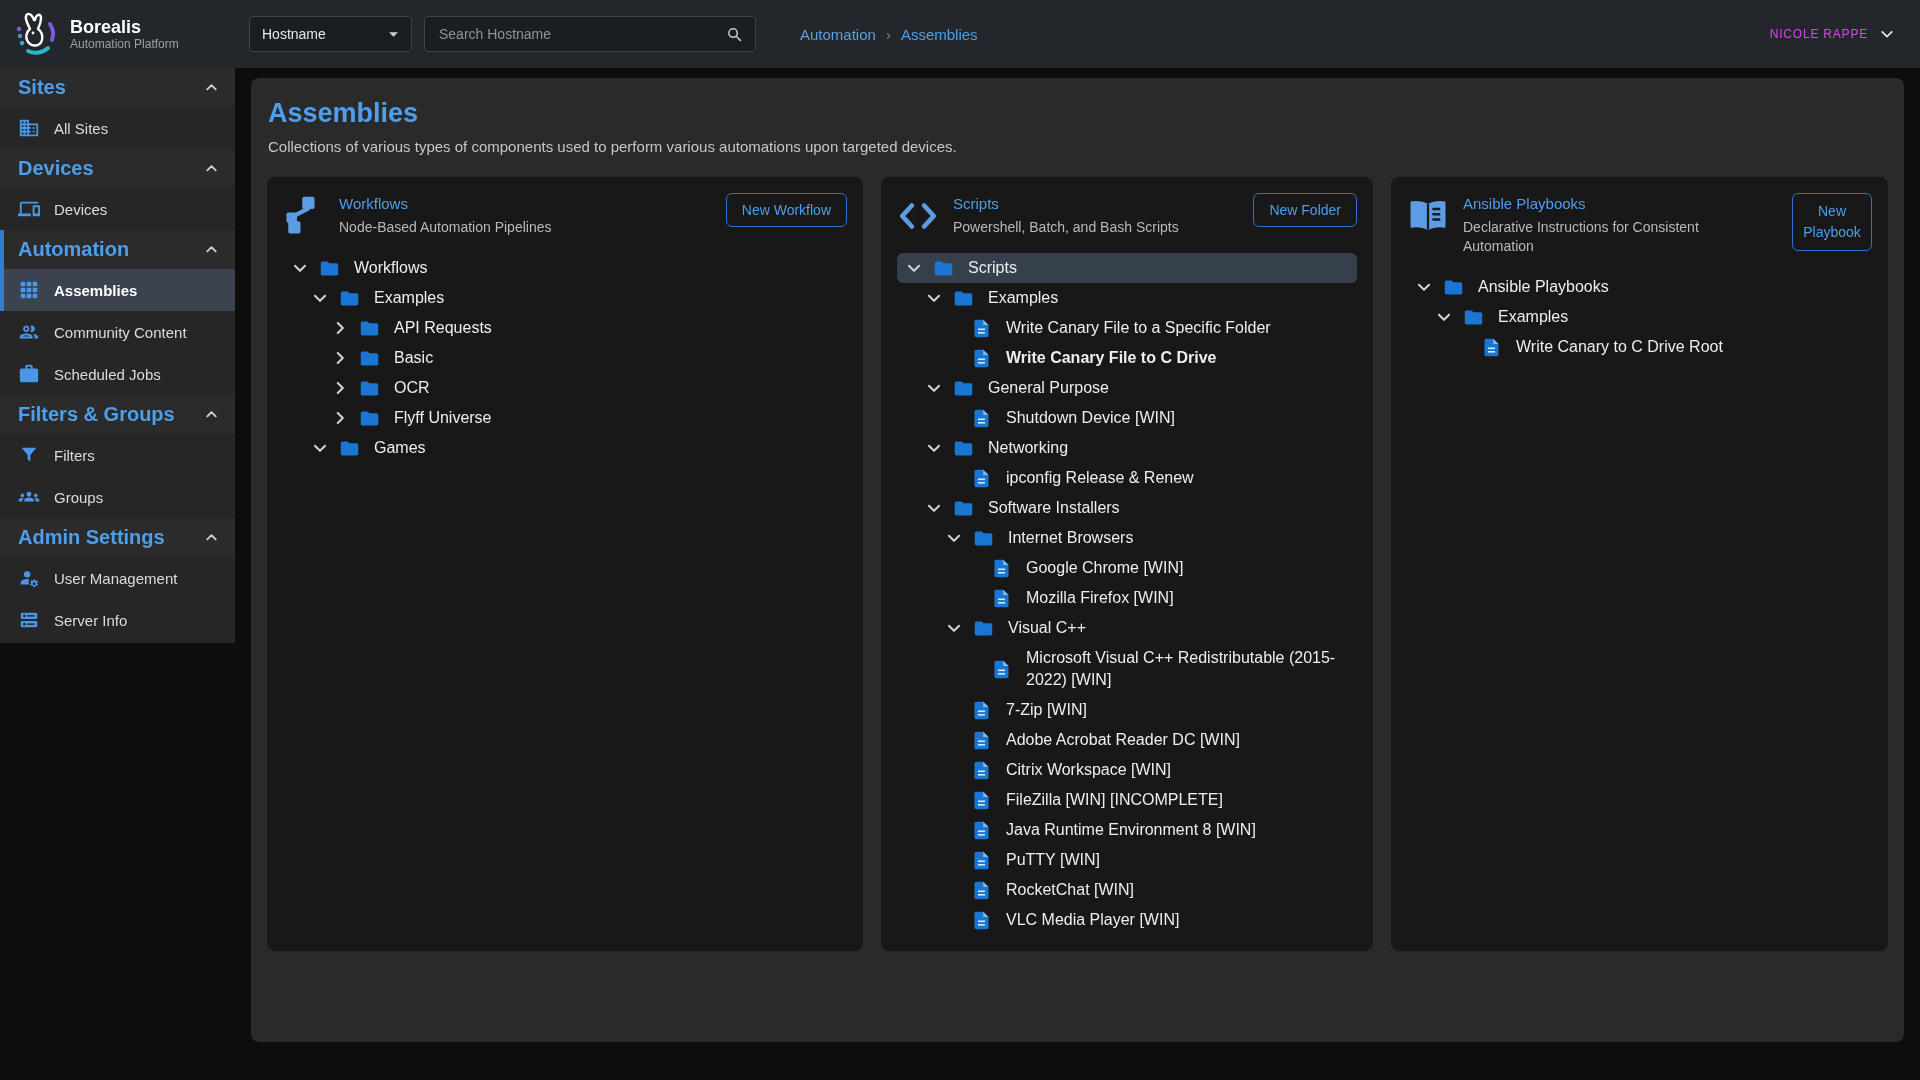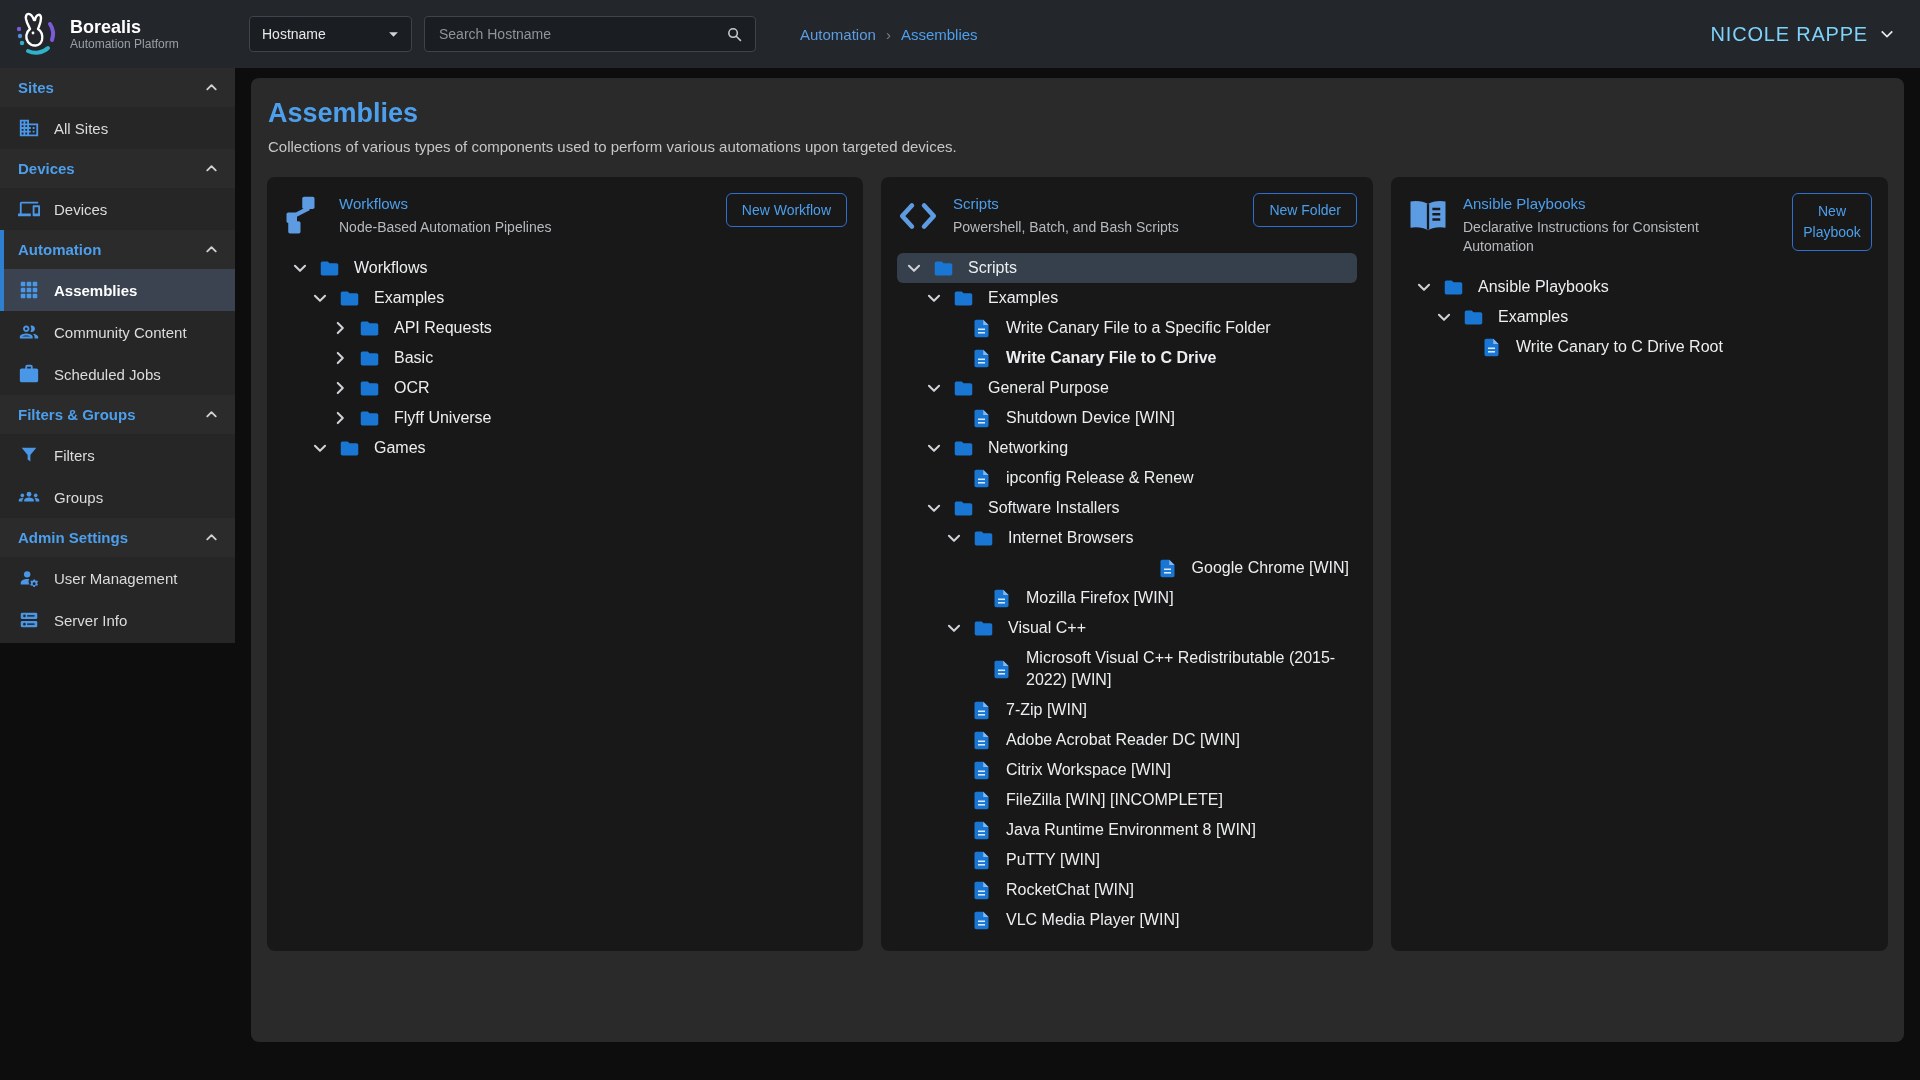--- a/index.html
+++ b/index.html
@@ -33,31 +33,31 @@
   .search-box input{
     flex:1;background:transparent;border:none;outline:none;
     font-size:14px;color:#e8e8e8;font-family:inherit;
   }
   .search-box input::placeholder{color:#8f959b;}
   .breadcrumb{margin-left:44px;display:flex;align-items:center;gap:10px;font-size:15px;}
   .breadcrumb .crumb{color:#5d9de2;cursor:pointer;}
   .breadcrumb .crumb.current{color:#4d9fec;}
   .breadcrumb .sep{color:#7b8085;font-size:15px;}
   .user-menu{margin-left:auto;margin-right:26px;display:flex;align-items:center;gap:12px;cursor:pointer;}
-  .user-name{font-size:20px;letter-spacing:.8px;color:#7dd3fc;}
+  .user-name{font-size:12px;letter-spacing:.8px;color:#d946ef;}
   
   .shell{display:flex;align-items:flex-start;}
   
   .sidebar{width:235px;flex:0 0 235px;background:var(--sidebar-bg,#262626);padding-bottom:2px;}
   .section-header{
     height:39px;display:flex;align-items:center;justify-content:space-between;
     padding:0 16px 0 14px;background:#2b2b2b;cursor:pointer;box-sizing:border-box;
     border-left:4px solid transparent;
   }
-  .section-header .sec-label{font-size:15px;font-weight:bold;color:var(--accent,#4d9fec);}
+  .section-header .sec-label{font-size:20px;font-weight:bold;color:var(--accent,#4d9fec);}
   .side-item{
     height:42px;display:flex;align-items:center;gap:14px;padding:0 14px;
     cursor:pointer;box-sizing:border-box;border-left:4px solid transparent;
   }
   .side-item .s-icon{width:22px;height:22px;flex:0 0 22px;color:#4a97e8;}
   .side-item .s-label{font-size:15px;color:#dcdcdc;}
   .side-item.active{background:#3a434f;}
   .side-item.active .s-label{font-weight:bold;color:#ffffff;}
   .accent-strip{border-left-color:#2f7fd1 !important;}
   
@@ -564,21 +564,21 @@
                     <path fill="none" stroke="currentColor" stroke-width="1.8" stroke-linecap="round" stroke-linejoin="round" d="M3.5 6l4.5 4.5L12.5 6"></path>
                   </svg>
                 </span>
                 <span class="t-icon">
                   <svg viewBox="0 0 24 24">
                     <path fill="#1976d2" d="M10 4H4c-1.1 0-2 .9-2 2v12c0 1.1.9 2 2 2h16c1.1 0 2-.9 2-2V8c0-1.1-.9-2-2-2h-8l-2-2z"></path>
                   </svg>
                 </span>
                 <span class="t-label">Internet Browsers</span>
               </div>
-              <div class="trow" style="padding-left: 68px; justify-content: flex-end;">
+              <div class="trow" style="padding-left: 68px;">
                 <span class="t-chev"></span>
                 <span class="t-icon file">
                   <svg viewBox="0 0 24 24">
                     <path fill="#1976d2" d="M14 2H6c-1.1 0-2 .9-2 2v16c0 1.1.9 2 2 2h12c1.1 0 2-.9 2-2V8l-6-6z"></path>
                     <path fill="#85b9ef" d="M14 2l6 6h-6z"></path>
                     <g fill="#d8e9fb">
                       <rect x="8" y="12" width="8" height="1.8"></rect>
                       <rect x="8" y="16" width="8" height="1.8"></rect>
                     </g>
                   </svg>

